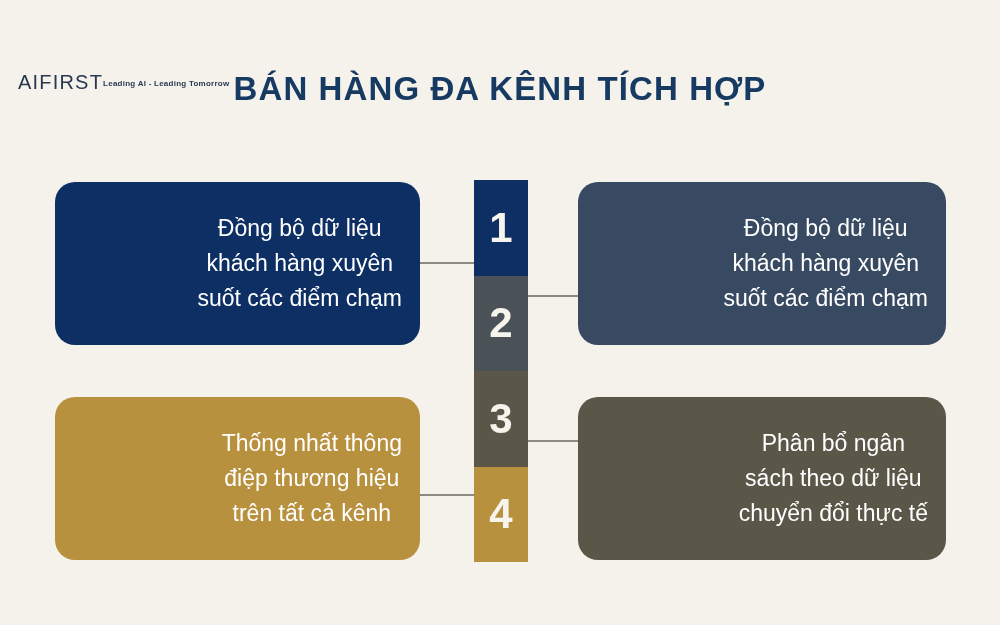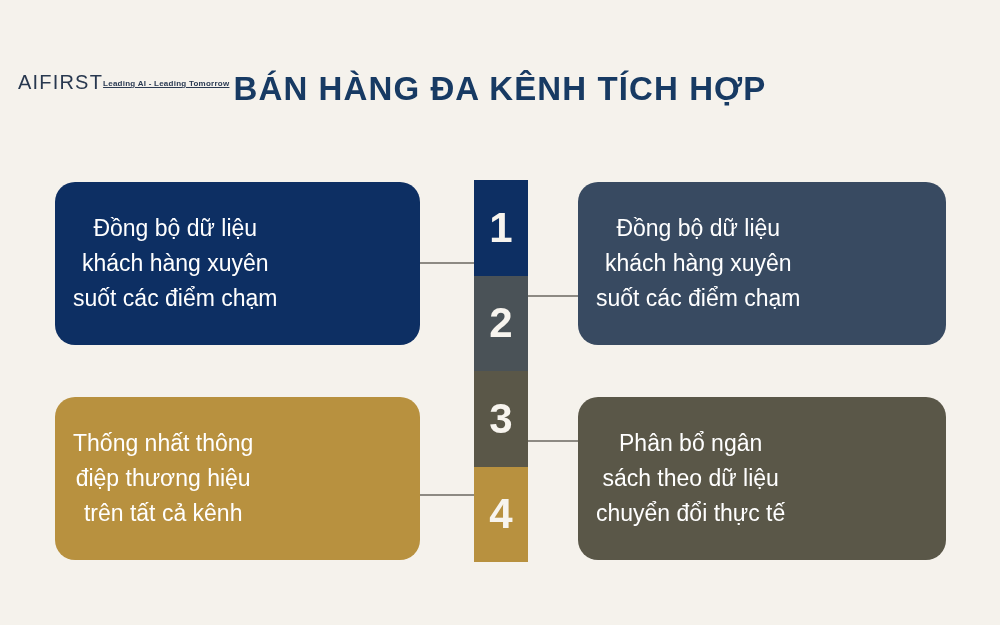--- a/index.html
+++ b/index.html
@@ -40,21 +40,20 @@
     font-family: "Liberation Sans", sans-serif;
     line-height: 1;
   }
   #brand-tagline {
     margin-top: 7px;
     font-size: 8px;
     font-weight: bold;
     letter-spacing: 0.25px;
     color: #2a3a52;
     white-space: nowrap;
-    text-decoration: underline;
   }
 
   
   #page-title {
     position: absolute;
     left: 0;
     right: 0;
     top: 59px;
     text-align: center;
     font-size: 33px;
@@ -72,21 +71,21 @@
     top: 0;
     width: 1000px;
     height: 625px;
   }
 
   .card {
     position: absolute;
     border-radius: 20px;
     display: flex;
     align-items: center;
-    justify-content: flex-start;
+    justify-content: flex-end;
     text-align: center;
     color: #ffffff;
     font-size: 23px;
     line-height: 1.52;
     padding: 0 18px;
     box-sizing: border-box;
     z-index: 3;
   }
   .card-text { display: block; }
 

